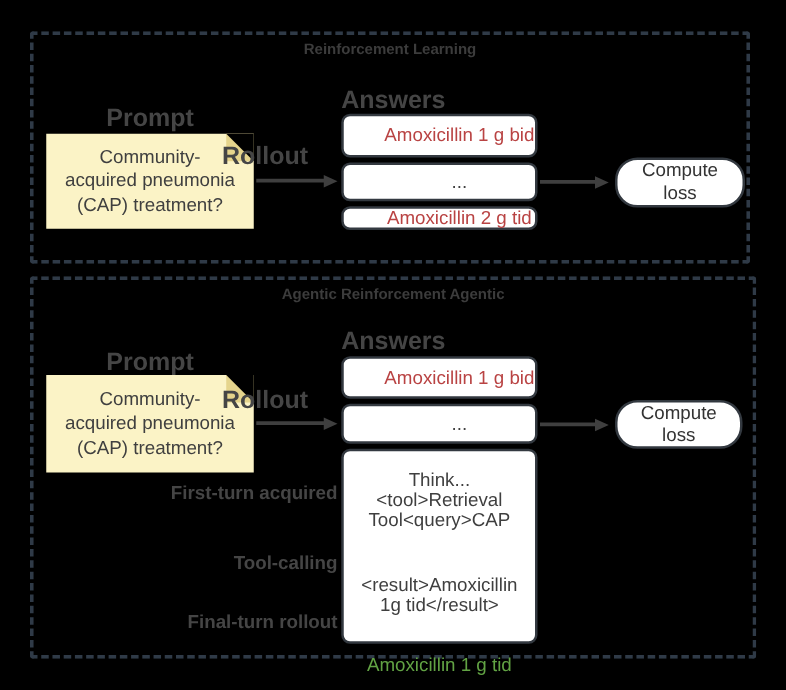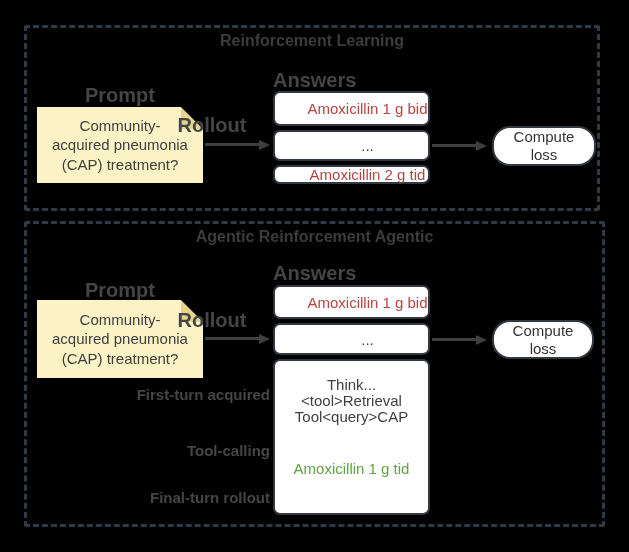--- a/index.html
+++ b/index.html
@@ -9,21 +9,21 @@
   }
   .panel {
     position:absolute; box-sizing:border-box;
     border:3px dashed var(--panel_border,#2f3a47); border-radius:3px;
   }
   #panel-rl  { left:24px; top:25px;  width:576px; height:186px; }
   #panel-arl { left:24px; top:221px; width:581px; height:306px; }
 
   .panel-title {
     position:absolute; left:0; right:0; top:4px; text-align:center;
-    font-size:16px; font-weight:bold; color:var(--title_gray,#3c3c3c);
+    font-size:12px; font-weight:bold; color:var(--title_gray,#3c3c3c);
   }
   .mini-label {
     position:absolute; font-size:20px; font-weight:bold;
     color:var(--label_gray,#444); line-height:18px;
   }
   .sticky-note {
     position:absolute; background:var(--note_bg,#fbf3c6);
     color:var(--trace_text,#3f3f3f); font-size:15px; line-height:1.28;
     text-align:center; white-space:pre-line;
     display:flex; align-items:center; justify-content:center;
@@ -131,20 +131,22 @@
       <span class="answer-red">Amoxicillin 1 g bid</span>
     </div>
     <div class="answer-box" style="left:246px; top:99px; width:157px; height:32px;">
       <span>...</span>
     </div>
 
     <div class="trace-box" style="left:246px; top:135px; width:157px; height:156px;">
       <div class="trace-block trace-first">Think...
 &lt;tool&gt;Retrieval
 Tool&lt;query&gt;CAP</div>
+      <div class="trace-block trace-result">&lt;result&gt;Amoxicillin
+1g tid&lt;/result&gt;</div>
       <div class="trace-block trace-final">Amoxicillin 1 g tid</div>
     </div>
 
     <div class="side-label" style="top:163px;">First-turn acquired</div>
     <div class="side-label" style="top:219px;">Tool-calling</div>
     <div class="side-label" style="top:266px;">Final-turn rollout</div>
 
     <div class="arrow" style="left:405px; top:114px; width:45px;"></div>
 
     <div class="compute-loss" style="left:465px; top:96px; width:102px; height:39px;">

